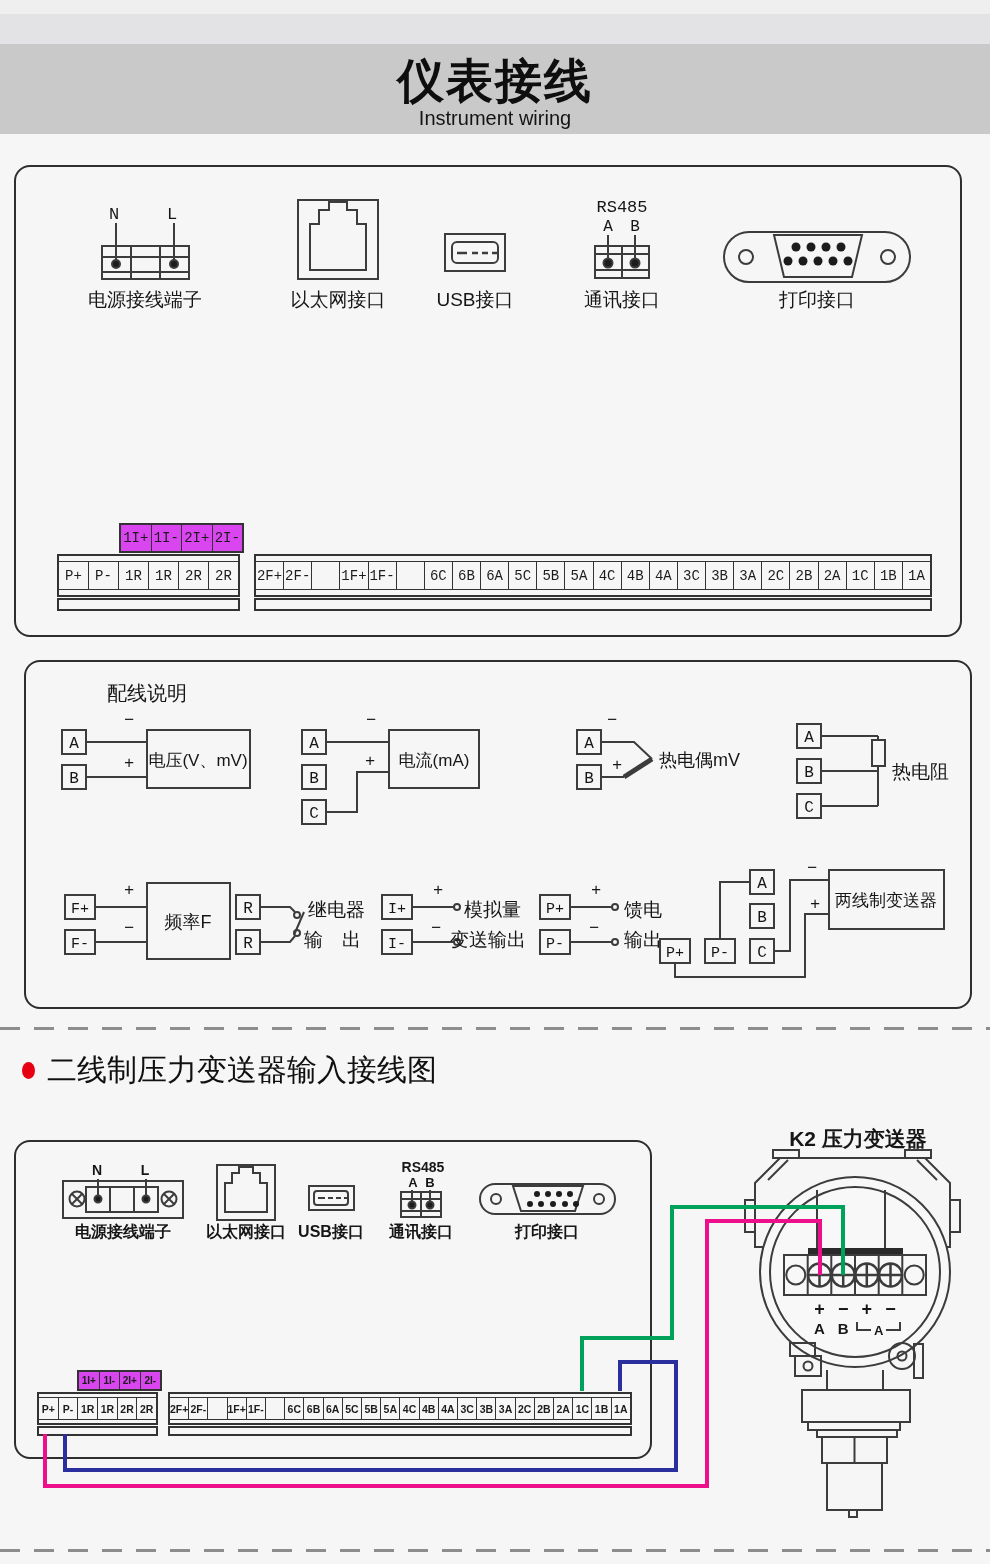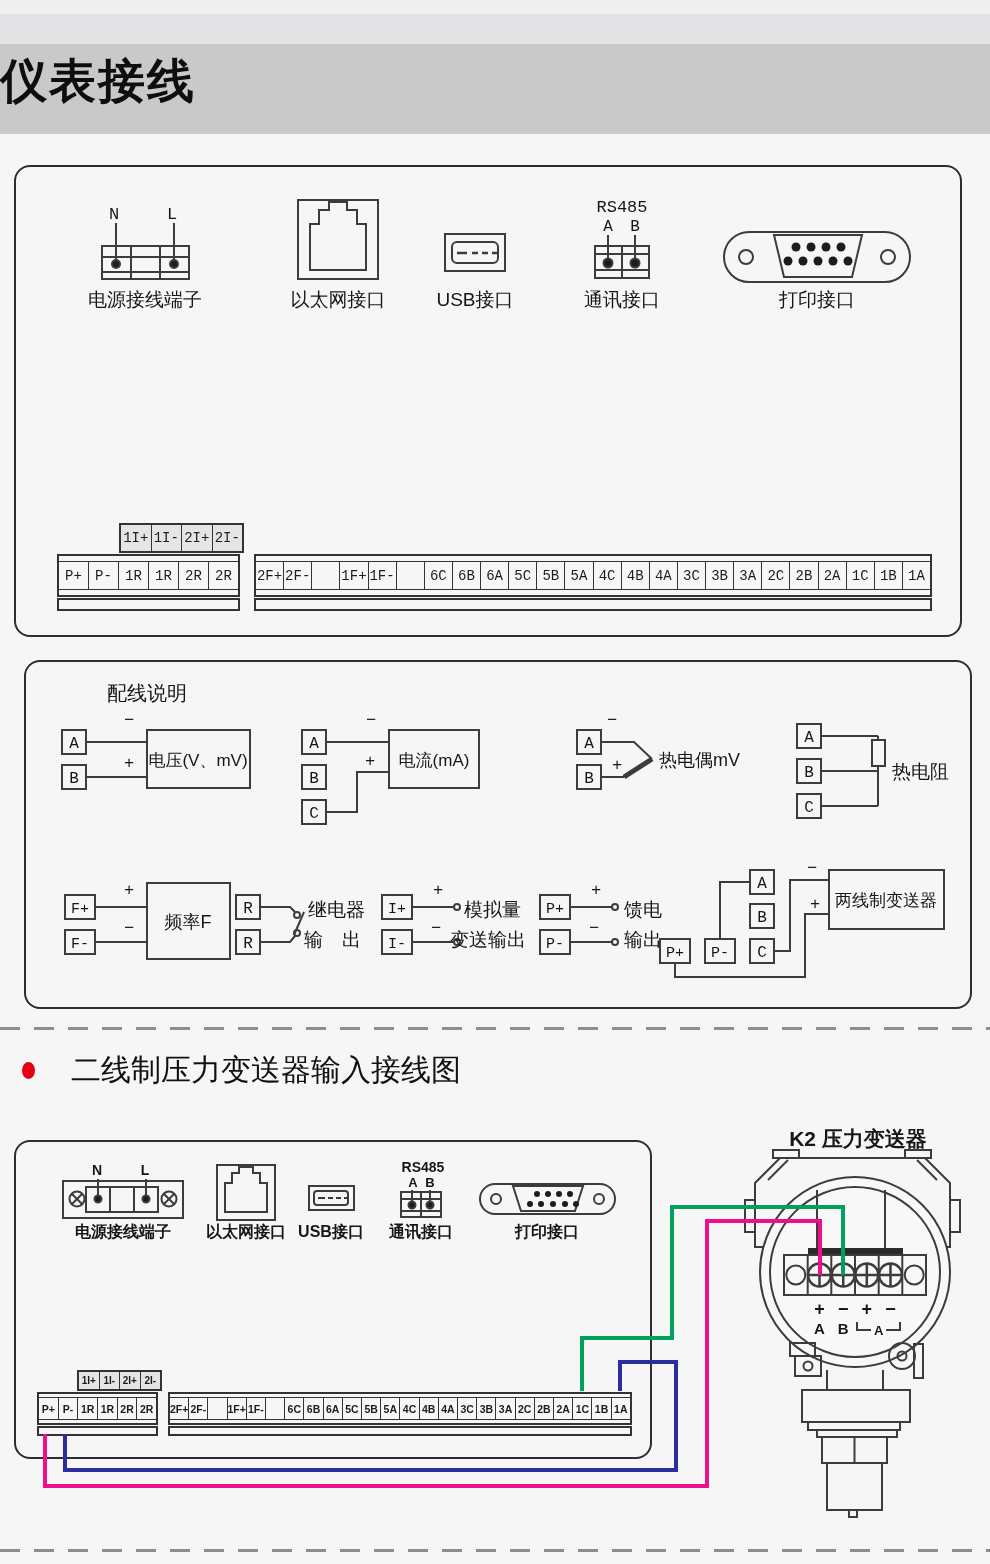--- a/index.html
+++ b/index.html
@@ -1,58 +1,59 @@
 <!DOCTYPE html>
 <html><head>
 <meta charset="utf-8">
 <style>
   html,body{margin:0;padding:0}
   body{width:990px;height:1564px;position:relative;background:#f6f6f7;
        font-family:"Liberation Sans",sans-serif;color:#1c1c1c;overflow:hidden}
   .abs{position:absolute}
   .topstrip1{left:0;top:0;width:990px;height:14px;background:#efeff0}
   .topstrip2{left:0;top:14px;width:990px;height:30px;background:#e3e3e5}
-  .banner{left:0;top:44px;width:990px;height:90px;background:#c9c9ca;text-align:left}
+  .banner{left:0;top:44px;width:990px;height:90px;background:#c9c9ca;text-align:center}
   .banner .t1{font-size:47px;font-weight:bold;letter-spacing:2px;margin-top:6px;color:#0e0e0e}
   .banner .t2{font-size:20px;margin-top:-6px;color:#141414}
   .panel{position:absolute;border:2px solid #2e2e2e;border-radius:16px}
   svg text{font-family:"Liberation Sans",sans-serif;fill:#161616}
   svg .mono{font-family:"Liberation Mono",monospace}
   svg .lbl{font-size:19px}
   svg .lbl3{font-size:16px;font-weight:bold}
   
   .tblock{position:absolute}
   .tb-in{border:2px solid #333;background:#f6f6f7}
   .trow-top{height:5px;border-bottom:1.5px solid #333}
   .trow-bot{height:5px;border-top:1.5px solid #333}
   .tcells{display:flex}
   .tcell{flex:1 1 0;border-right:1.5px solid #333;display:flex;align-items:center;
          justify-content:center;white-space:nowrap;overflow:hidden}
   .tcell:last-child{border-right:none}
   .tbar{height:9px;border:2px solid #333;margin-top:1px;background:#f6f6f7}
   .s1 .tcell{height:27px;font:14px "Liberation Mono",monospace}
-  .tmini{display:flex;border:2px solid #333;position:absolute;background:#e5e5e5}
+  .tmini{display:flex;border:2px solid #333;position:absolute;background:#d946ef}
   .tmini.s1 .tcell{height:26px;font:14px "Liberation Mono",monospace}
   .s3 .trow-top{height:3px}.s3 .trow-bot{height:3px}
   .s3 .tcell{height:21px;font:bold 10.5px "Liberation Sans",sans-serif}
   .s3 .tbar{height:6px}
   .tmini.s3 .tcell{height:17px;font:bold 10px "Liberation Sans",sans-serif}
   .dash{left:0;width:990px;height:3px;
         background:repeating-linear-gradient(90deg,#8d8d8f 0 20px,transparent 20px 34px)}
   .bullet{left:22px;top:1062px;width:13px;height:17px;border-radius:50%;background:#e60012}
-  .h2{left:71px;top:1050px;font-size:30px;color:#101010}
+  .h2{left:47px;top:1050px;font-size:30px;color:#101010}
   .k2wrap{pointer-events:none}
 </style>
 </head>
 <body>
 
 <div class="abs topstrip1"></div>
 <div class="abs topstrip2"></div>
 <div class="abs banner">
   <div class="t1">仪表接线</div>
+  <div class="t2">Instrument wiring</div>
 </div>
 
 <div class="panel" style="left:14px;top:165px;width:944px;height:468px">
   <svg width="944" height="350" viewBox="0 0 944 350" fill="none" stroke="#3c3c3c" stroke-width="2">
 
     <g>
       <text x="98" y="52" class="mono" text-anchor="middle" font-size="17" stroke="none">N</text>
       <text x="156" y="52" class="mono" text-anchor="middle" font-size="17" stroke="none">L</text>
       <line x1="100" y1="56" x2="100" y2="94"></line>
         <line x1="158" y1="56" x2="158" y2="94"></line>

